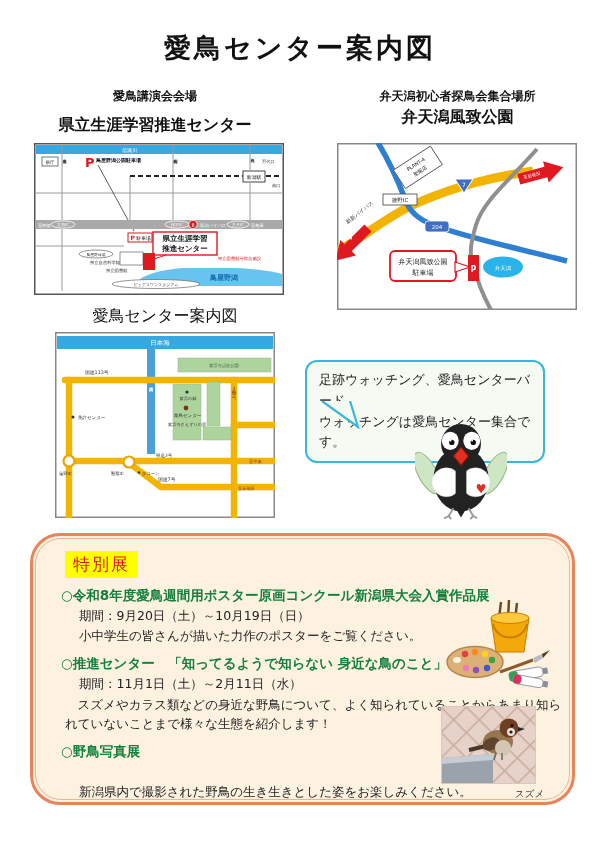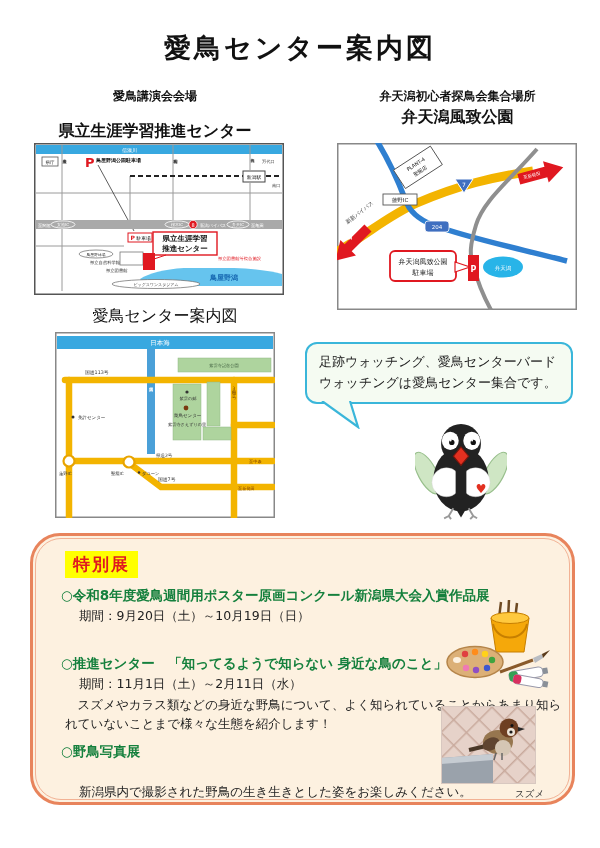--- a/index.html
+++ b/index.html
@@ -9,37 +9,37 @@
   .page-title{top:30px;left:0;width:600px;text-align:center;font-size:27px;font-weight:bold;letter-spacing:3px;}
   .v-sub{font-size:12px;font-weight:bold;text-align:center;}
   .v-title{font-size:16px;font-weight:bold;text-align:center;}
   .map3-title{font-size:16px;font-weight:normal;text-align:center;}
   svg text{font-family:"DejaVu Sans","Liberation Sans",sans-serif;}
   .vt{writing-mode:vertical-rl;text-orientation:upright;}
   .bubble{box-sizing:border-box;border:2.5px solid #3ab6da;border-radius:12px;background:#f5fbf2;
           font-size:13px;line-height:1.6;padding:8px 12px;color:#222;}
   .special-box{box-sizing:border-box;border:3px solid #e8845c;border-radius:30px;background:#fdf1e0;}
   .special-box::before{content:"";position:absolute;inset:2px;border:1.5px solid #f2b294;border-radius:26px;pointer-events:none;}
-  .badge{background:#ffff00;color:#e01820;font-weight:bold;font-size:17px;letter-spacing:2px;padding:2px 8px;}
+  .badge{background:#ffff00;color:#e01820;font-weight:normal;font-size:17px;letter-spacing:2px;padding:2px 8px;}
   .intro{font-size:12.5px;color:#222;}
   .itm-title{font-size:13.5px;font-weight:bold;color:#15803d;white-space:nowrap;}
   .itm-text{font-size:12.5px;color:#222;white-space:nowrap;}
   .i2desc{width:500px;line-height:1.55;white-space:normal;}
   .caption{font-size:9.5px;color:#333;}
 </style>
 </head>
 <body>
 
 <div id="page">
 
   <div class="abs page-title">愛鳥センター案内図</div>
 
   <div class="abs" style="left:30px;top:88px;width:250px;">
     <div class="v-sub">愛鳥講演会会場</div>
-    <div class="v-title" style="margin-top:16px;">県立生涯学習推進センター</div>
+    <div class="v-title" style="margin-top:10px;">県立生涯学習推進センター</div>
   </div>
   <div class="abs" style="left:335px;top:88px;width:245px;">
     <div class="v-sub">弁天潟初心者探鳥会集合場所</div>
     <div class="v-title" style="margin-top:2px;">弁天潟風致公園</div>
   </div>
 
   <svg class="abs" style="left:34px;top:143px;" width="250" height="152" viewBox="0 0 250 152">
     <rect x="0.75" y="0.75" width="248.5" height="150.5" fill="#ffffff" stroke="#555" stroke-width="1.5"></rect>
     <rect x="2" y="2" width="246" height="9" fill="#38a8e0"></rect>
     <text x="88" y="9" font-size="5" fill="#ffffff">信濃川</text>
@@ -167,21 +167,21 @@
     <circle cx="18" cy="85" r="1.5" fill="#333"></circle>
     <text x="23" y="87" font-size="4.5" fill="#333">免許センター</text>
     <circle cx="14" cy="129" r="5.5" fill="#fff" stroke="#e8a400" stroke-width="2.2"></circle>
     <circle cx="74" cy="130" r="5.5" fill="#fff" stroke="#e8a400" stroke-width="2.2"></circle>
     <text x="4" y="142.5" font-size="4.3" fill="#333">蓮野IC</text>
     <text x="56" y="142.5" font-size="4.3" fill="#333">聖籠IC</text>
     <circle cx="84" cy="140.5" r="1.2" fill="#333"></circle>
     <text x="87" y="142.5" font-size="4.3" fill="#333">ダユーン</text>
   </svg>
 
-  <div class="abs bubble" style="left:305px;top:342px;width:268px;">
+  <div class="abs bubble" style="left:305px;top:360px;width:240px;">
     <div>足跡ウォッチング、愛鳥センターバード</div>
     <div>ウォッチングは愛鳥センター集合です。</div>
   </div>
   <svg class="abs" style="left:318px;top:401px;" width="48" height="28" viewBox="0 0 48 28">
     <path d="M4,0 L40,26 L32,0" fill="#f5fbf2" stroke="#3ab6da" stroke-width="2.2"></path>
   </svg>
   <svg class="abs" style="left:415px;top:418px;" width="92" height="104" viewBox="0 0 120 132">
     <ellipse cx="16" cy="70" rx="12" ry="30" transform="rotate(-28 16 70)" fill="#cfe6c4" stroke="#98bf8c" stroke-width="1.5"></ellipse>
     <ellipse cx="104" cy="70" rx="12" ry="30" transform="rotate(28 104 70)" fill="#cfe6c4" stroke="#98bf8c" stroke-width="1.5"></ellipse>
     <ellipse cx="60" cy="78" rx="36" ry="42" fill="#222"></ellipse>
@@ -202,20 +202,21 @@
       <path d="M70,116 L76,126 M76,126 L72,130 M76,126 L81,129"></path>
     </g>
     <polygon points="54,118 66,118 60,128" fill="#222"></polygon>
   </svg>
 
   <div class="abs special-box" style="left:30px;top:533px;width:545px;height:272px;">
     <span class="abs badge" style="left:32px;top:15px;">特別展</span>
 
     <div class="abs itm-title" style="left:28px;top:51px;">○令和8年度愛鳥週間用ポスター原画コンクール新潟県大会入賞作品展</div>
     <div class="abs itm-text" style="left:46px;top:72px;">期間：9月20日（土）～10月19日（日）</div>
+    <div class="abs itm-text" style="left:46px;top:92px;">小中学生の皆さんが描いた力作のポスターをご覧ください。</div>
 
     <div class="abs itm-title" style="left:28px;top:119px;">○推進センター　「知ってるようで知らない 身近な鳥のこと」</div>
     <div class="abs itm-text" style="left:46px;top:140px;">期間：11月1日（土）～2月11日（水）</div>
     <div class="abs itm-text i2desc" style="left:32px;top:159px;">　スズメやカラス類などの身近な野鳥について、よく知られていることからあまり知られていないことまで様々な生態を紹介します！</div>
 
     <div class="abs itm-title" style="left:28px;top:207px;">○野鳥写真展</div>
     <div class="abs itm-text" style="left:46px;top:248px;">新潟県内で撮影された野鳥の生き生きとした姿をお楽しみください。</div>
 
     <svg class="abs" style="left:412px;top:62px;" width="112" height="90" viewBox="0 0 112 90">
       <g stroke="#6e4a22" stroke-width="2.5">

